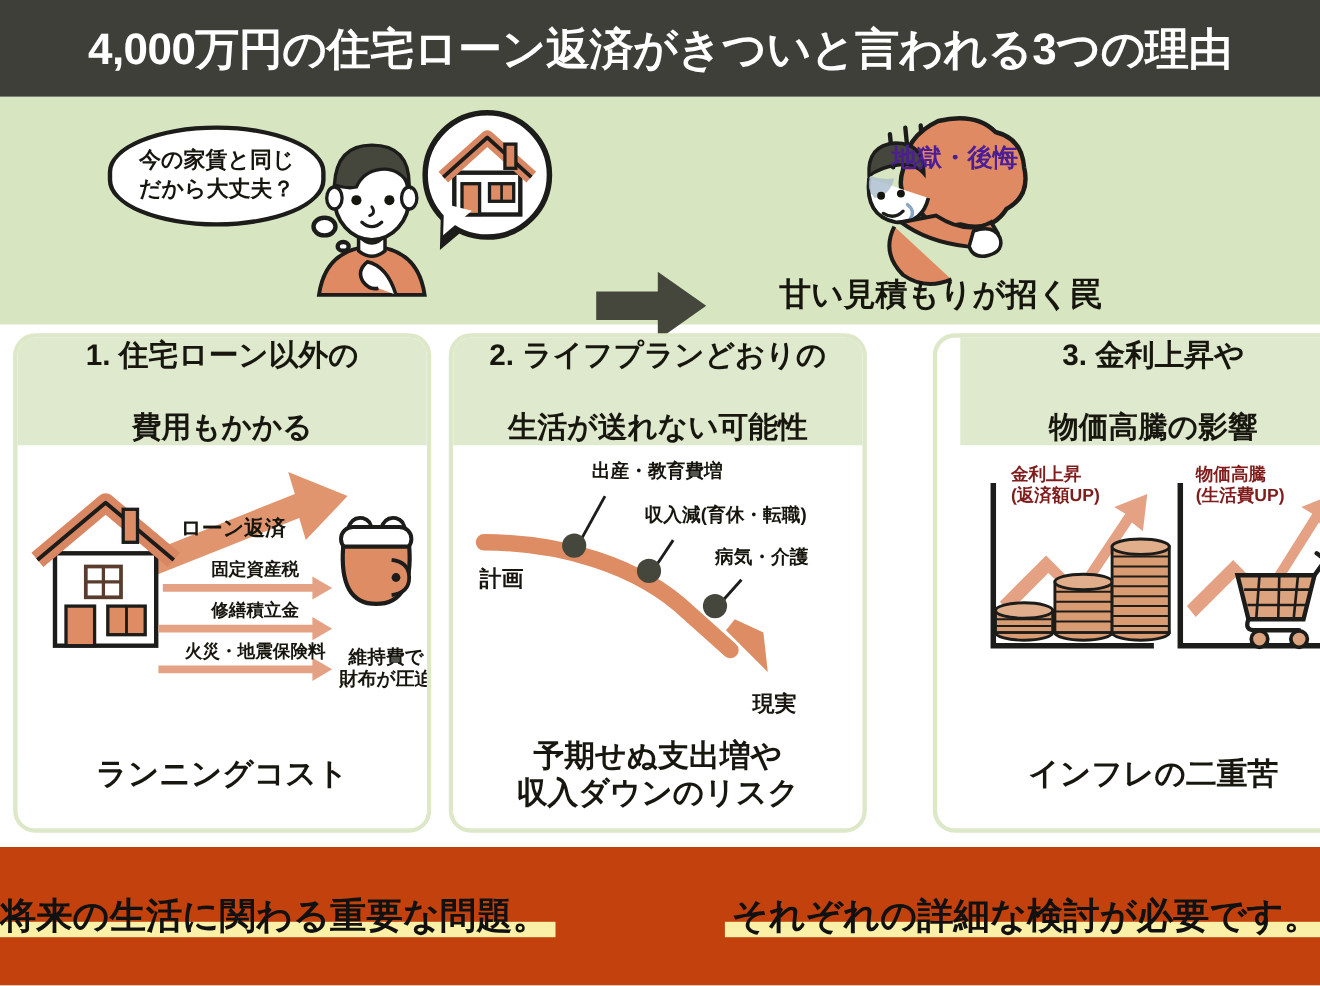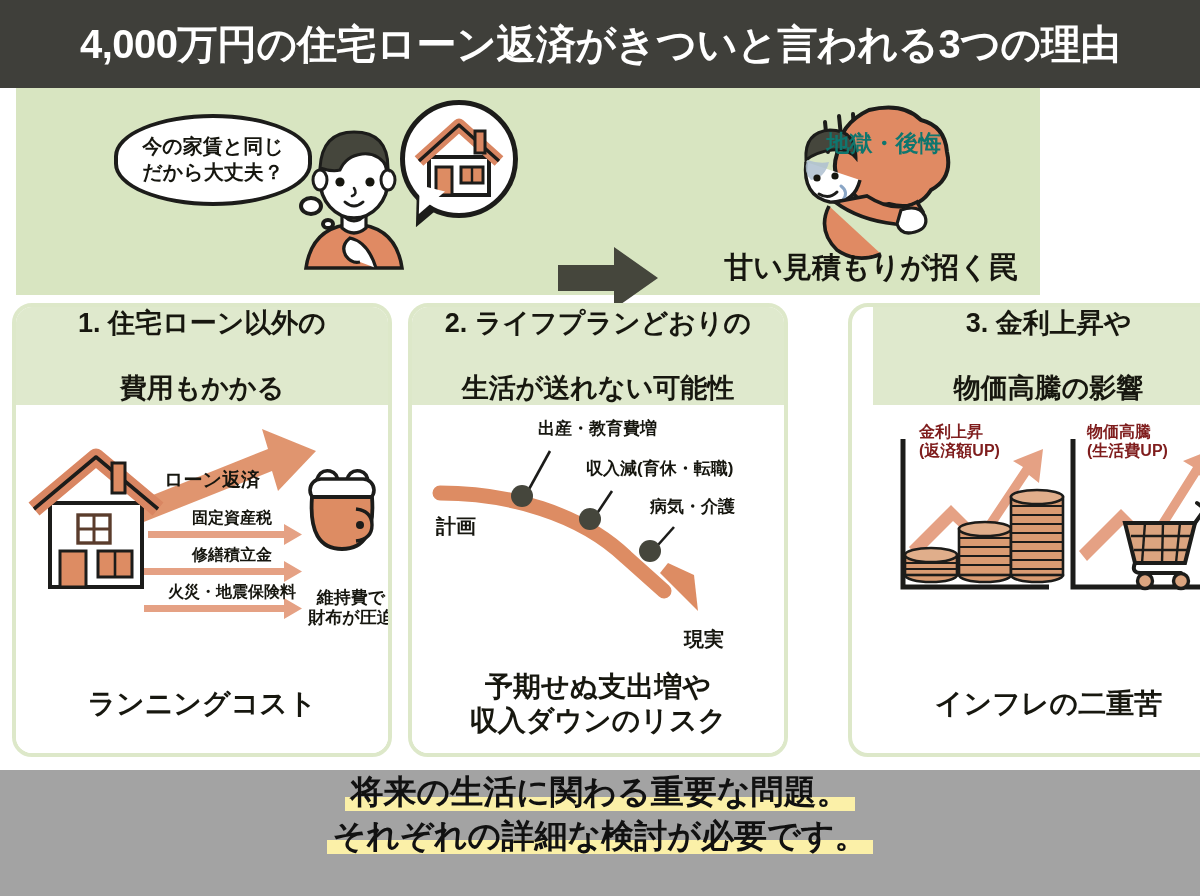--- a/index.html
+++ b/index.html
@@ -17,21 +17,21 @@
     background: #3f3f3a;
     display: flex; align-items: center; justify-content: center;
   }
   .title-text {
     color: #ffffff; font-size: 40px; font-weight: bold;
     letter-spacing: -0.5px; white-space: nowrap;
   }
 
   
   .hero {
-    position: absolute; left: 16px; top: 88px; width: 1024px; height: 207px;
+    position: absolute; left: 0; top: 88px; width: 1200px; height: 207px;
     background: #d8e5c1;
   }
 
   
   .thought-bubble {
     position: absolute; left: 98px; top: 26px; width: 198px; height: 92px;
     background: #ffffff; border: 4px solid #1c1c1a; border-radius: 50% / 46%;
     display: flex; flex-direction: column; align-items: center; justify-content: center;
     line-height: 1.28;
   }
@@ -60,21 +60,21 @@
     border-top: 28px solid #ffffff; transform: rotate(14deg);
   }
 
   
   .big-arrow { position: absolute; left: 540px; top: 155px; width: 104px; height: 70px; }
 
   
   .person2 { position: absolute; left: 735px; top: 14px; width: 215px; height: 165px; }
   .rock-label {
     position: absolute; left: 798px; top: 40px; width: 140px;
-    text-align: center; font-size: 23px; font-weight: bold; color: #0f766e;
+    text-align: center; font-size: 23px; font-weight: bold; color: #4c1d95;
     white-space: nowrap;
   }
   .hero-caption {
     position: absolute; left: 690px; top: 160px; width: 330px;
     text-align: center; font-size: 29px; font-weight: bold; color: #16160f;
     white-space: nowrap;
   }
 
   
   .cards { position: absolute; left: 0; top: 303px; width: 1200px; height: 460px; }
@@ -129,22 +129,22 @@
   .c3-lbl {
     position: absolute; font-size: 16px; font-weight: bold; color: #7f1d1d;
     line-height: 1.18; white-space: nowrap; z-index: 5;
   }
   .c3-rate  { left: 46px;  top: 18px; }
   .c3-price { left: 214px; top: 18px; }
 
   
   .footer {
     position: absolute; left: 0; top: 770px; width: 1200px; height: 126px;
-    background: #a3a3a3;
-    display: flex; flex-direction: column; align-items: center; justify-content: flex-start;
+    background: #c2410c;
+    display: flex; flex-direction: row; align-items: center; justify-content: space-between;
   }
   .footer-line { position: relative; line-height: 1.26; margin: 1px 0; }
   .footer-line span {
     position: relative; z-index: 2;
     font-size: 33px; font-weight: bold; color: #111; white-space: nowrap;
   }
   .footer-line::after {
     content: ""; position: absolute; left: -6px; right: -6px; bottom: 2px; height: 14px;
     background: #fbf0a8; z-index: 1;
   }

